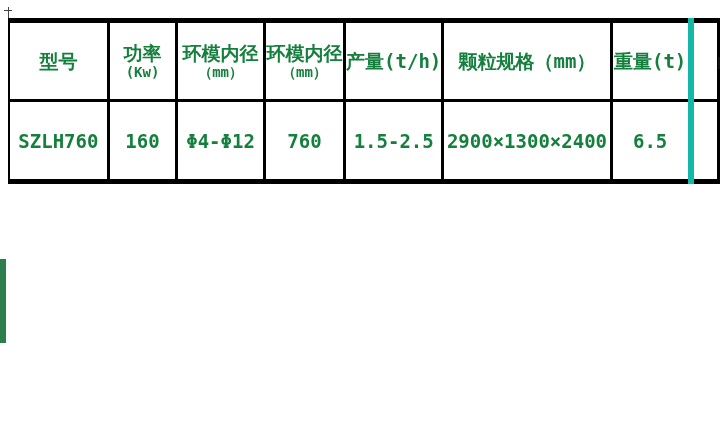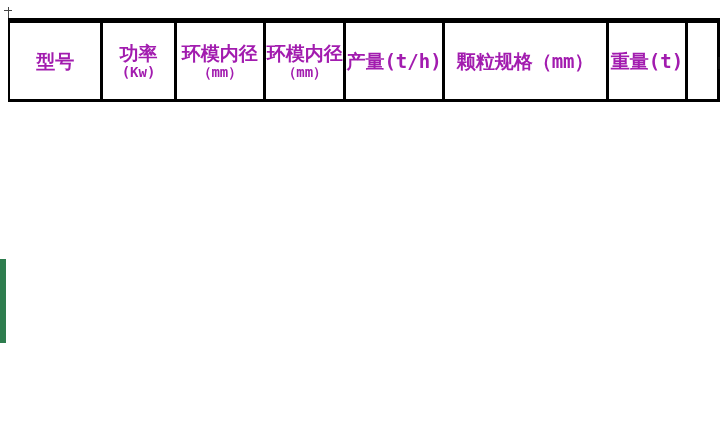--- a/index.html
+++ b/index.html
@@ -4,21 +4,21 @@
 <style>
   html, body { margin: 0; padding: 0; }
   .canvas {
     position: relative;
     width: 720px;
     height: 446px;
     background: #ffffff;
     overflow: hidden;
     font-family: "DejaVu Sans Mono", "DejaVu Sans", monospace;
     font-weight: bold;
-    color: #a21caf;
+    color: #15803d;
   }
   .spec-table {
     position: absolute;
     left: 8px;
     top: 18px;
     border-collapse: collapse;
     table-layout: fixed;
   }
   .spec-table th, .spec-table td {
     border: 3px solid #000000;
@@ -34,21 +34,21 @@
     height: 76px;
     font-size: 19px;
   }
   .spec-table tbody td {
     height: 77px;
     font-size: 19px;
   }
   .spec-table th:first-child, .spec-table td:first-child {
     border-left: 2px solid #000000;
   }
-  .spec-table .col-weight { border-right: 2px solid #14b8a6; }
+  .spec-table .col-weight { border-right: 6px solid #14b8a6; }
   .spec-table tbody tr:last-child td { border-bottom: 5px solid #000000; }
   .h-label { display: block; font-size: 19px; line-height: 23px; }
   .h-sub   { display: block; font-size: 14px; line-height: 15px; }
   .green-bar {
     position: absolute;
     left: 0; top: 259px;
     width: 6px; height: 84px;
   }
   .tick-v {
     position: absolute;
@@ -113,18 +113,28 @@
         <th>
           <span class="h-label">颗粒规格（mm）</span>
         </th>
         <th class="col-weight">
           <span class="h-label">重量(t)</span>
         </th>
         <th></th>
       </tr>
     </thead>
     <tbody>
+      <tr>
+        <td>SZLH760</td>
+        <td>160</td>
+        <td>Φ4-Φ12</td>
+        <td>760</td>
+        <td>1.5-2.5</td>
+        <td>2900×1300×2400</td>
+        <td class="col-weight">6.5</td>
+        <td></td>
+      </tr>
     </tbody>
   </table>
 
   <div class="partial-glyph"></div>
 
 </div>
 
 </body></html>

